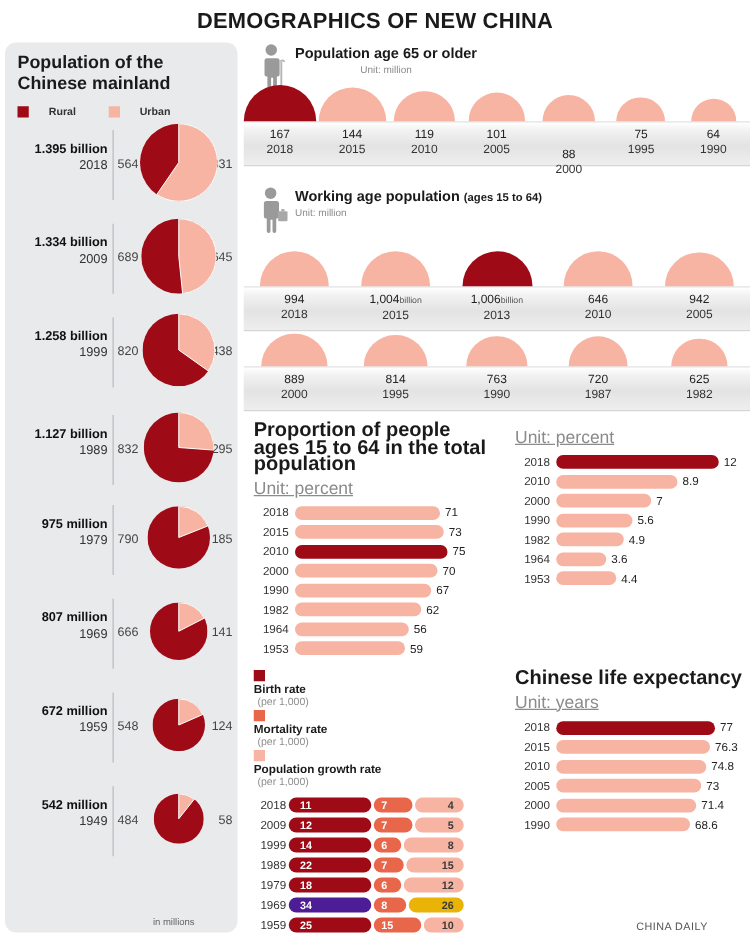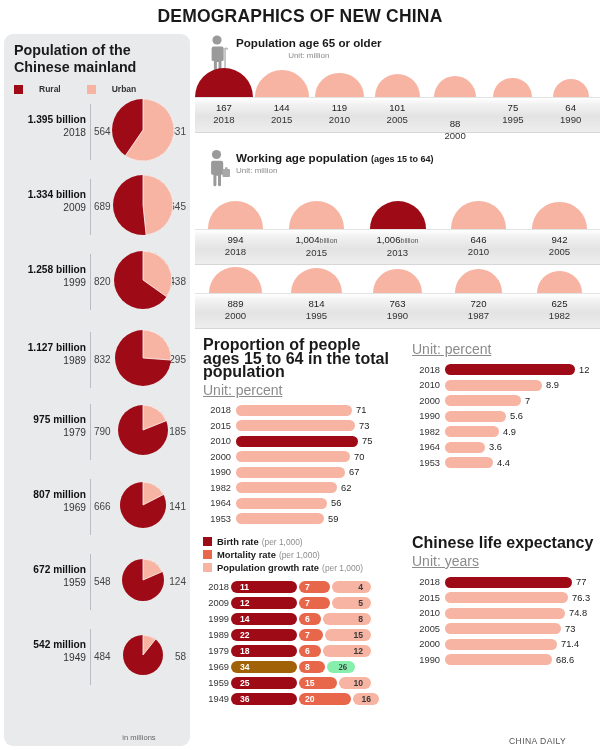--- a/index.html
+++ b/index.html
@@ -69,21 +69,21 @@
 
   
   .chart-title { font-size: 16px; font-weight: bold; color: #1a1a1a; line-height: 13.5px; }
   .chart-unit  { font-size: 14px; color: #8b8b8b; margin-top: 3px; text-decoration: underline; }
   .bar-row { position: relative; height: 15.5px; display: flex; align-items: center; }
   .bar-year { width: 28px; text-align: right; font-size: 9.3px; color: #333; flex: 0 0 28px; }
   .bar { height: 11px; border-radius: 6px; margin-left: 5px; }
   .bar-val { font-size: 9.3px; color: #222; margin-left: 4px; white-space: nowrap; }
 
   
-  .rate-legend .rl { display: flex; align-items: center; margin-bottom: 2px; }
+  .rate-legend .rl { display: flex; margin-bottom: 2px; flex-direction: column; }
   .rate-legend .sw { width: 9px; height: 9px; margin-right: 5px; }
   .rate-legend .nm { font-size: 9.4px; font-weight: bold; color: #1a1a1a; }
   .rate-legend .un { font-size: 8.4px; color: #8d8d8d; margin-left: 3px; }
 
   .rate-row { position: relative; height: 16px; display: flex; align-items: center; }
   .rate-row .bar-year { width: 26px; flex: 0 0 26px; font-size: 9.3px; }
   .seg { height: 12.5px; border-radius: 7px; display: flex; align-items: center; margin-left: 2px; position: relative; }
   .seg .sv { position: absolute; font-size: 8.6px; font-weight: bold; color: #fff; }
   .seg.birth .sv { left: 9px; }
   .seg.mort  .sv { left: 6px; }
@@ -505,27 +505,27 @@
           </div>
           <div class="seg mort" style="width: 22px; background: rgb(232, 103, 75);">
             <span class="sv">6</span>
           </div>
           <div class="seg growth" style="width: 48px; background: rgb(247, 180, 163);">
             <span class="sv">12</span>
           </div>
         </div>
         <div class="rate-row">
           <div class="bar-year">1969</div>
-          <div class="seg birth" style="width: 66px; background: #a16207;">
+          <div class="seg birth" style="width: 66px; background: #4c1d95;">
             <span class="sv">34</span>
           </div>
           <div class="seg mort" style="width: 26px; background: rgb(232, 103, 75);">
             <span class="sv">8</span>
           </div>
-          <div class="seg growth" style="width: 28px; background: #86efac; font-family: Liberation Serif, serif;">
+          <div class="seg growth" style="width: 44px; background: #eab308;">
             <span class="sv">26</span>
           </div>
         </div>
         <div class="rate-row">
           <div class="bar-year">1959</div>
           <div class="seg birth" style="width: 66px; background: rgb(158, 11, 22);">
             <span class="sv">25</span>
           </div>
           <div class="seg mort" style="width: 38px; background: rgb(232, 103, 75);">
             <span class="sv">15</span>

